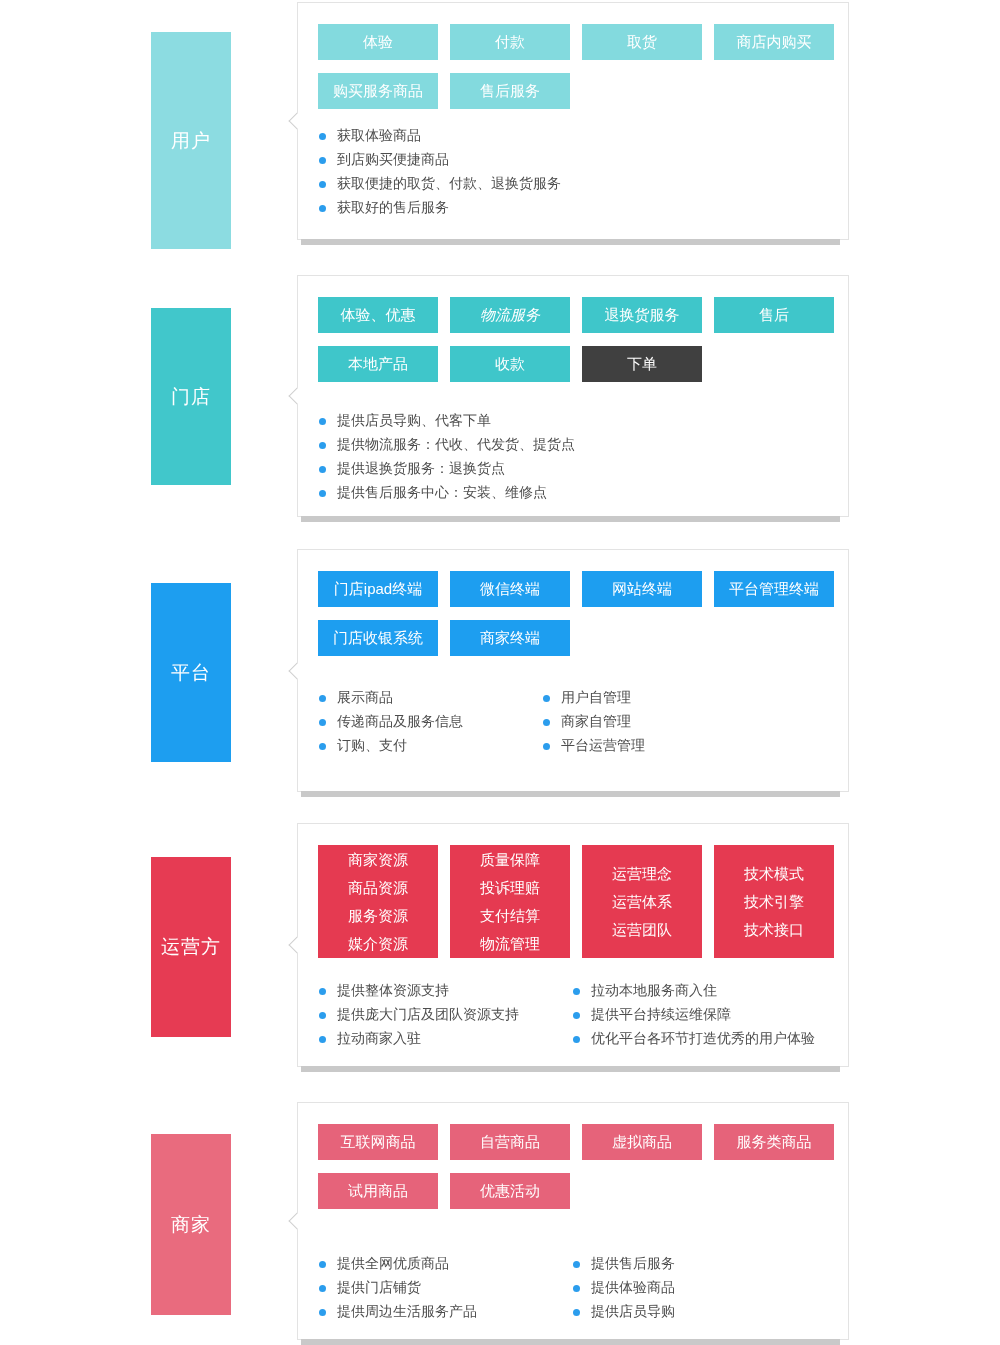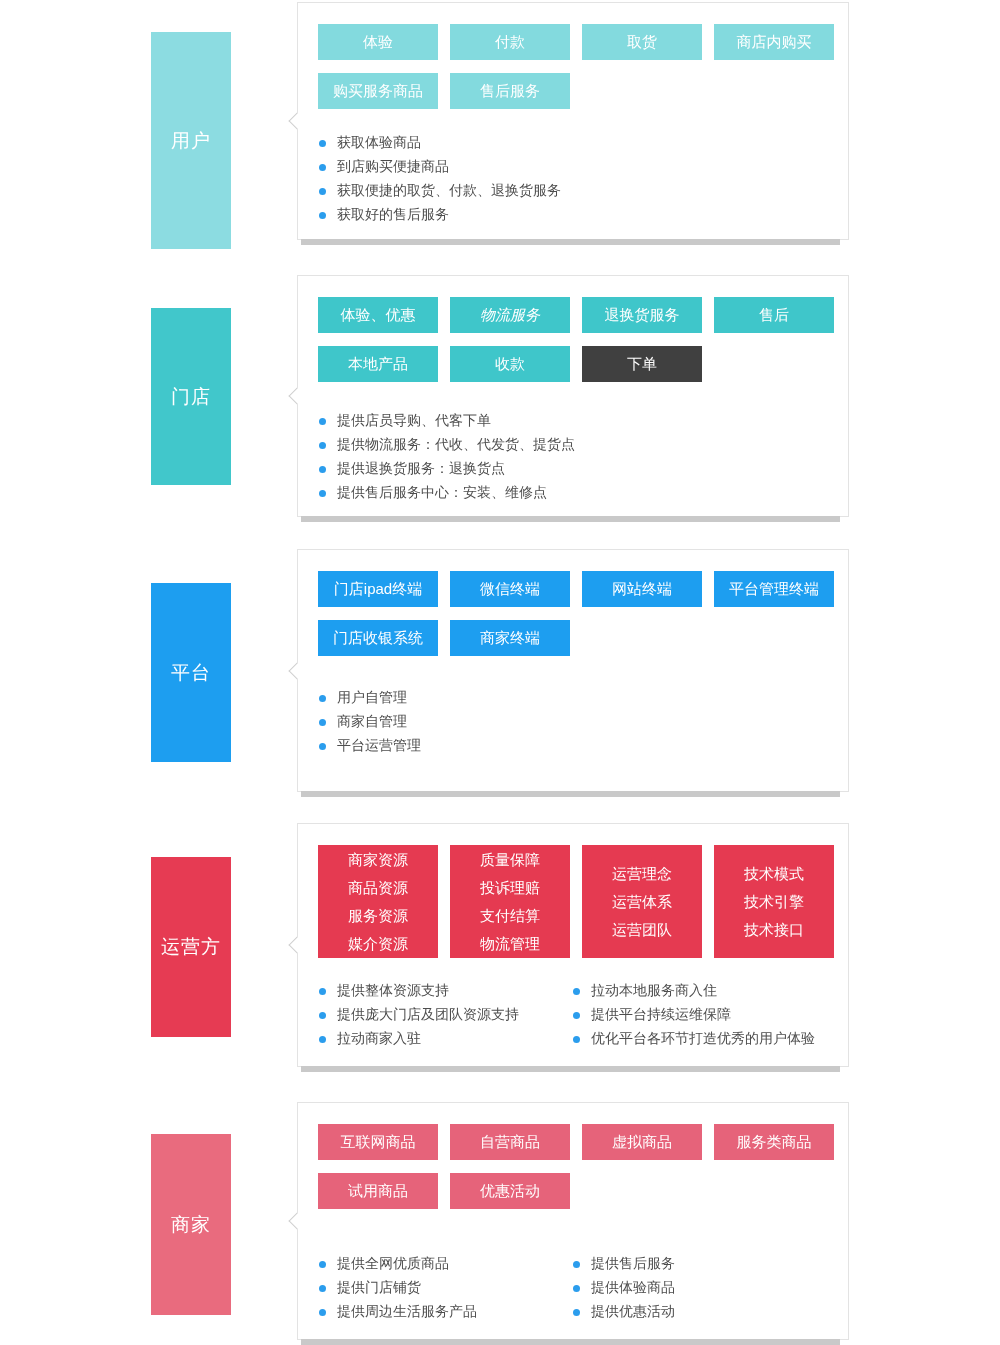--- a/index.html
+++ b/index.html
@@ -55,21 +55,21 @@
     color:#fff;font-size:15px;line-height:28px;white-space:pre-line;
   }
 
   
   .bullets{display:flex;}
   .col{list-style:none;margin:0;padding:0;}
   .col li{display:flex;align-items:center;height:24px;font-size:14px;color:#4d4d4d;white-space:nowrap;}
   .dot{width:7px;height:7px;border-radius:50%;background:#2b9ded;margin:0 11px 0 1px;flex:0 0 auto;}
   .cw224{width:224px}
   .cw254{width:254px}
-  .m1{margin-top:9px}
+  .m1{margin-top:2px}
   .m2{margin-top:14px}
   .m3{margin-top:17px}
   .m4{margin-top:8px}
   .m5{margin-top:30px}
 </style>
 </head>
 <body>
 
 <div class="label l1" style="background: rgb(140, 220, 225);">用户</div>
 <div class="panel p1">
@@ -143,20 +143,34 @@
   <span class="notch"></span>
   <div class="tags">
     <div class="tag" style="background: rgb(29, 158, 240);">门店ipad终端</div>
     <div class="tag" style="background: rgb(29, 158, 240);">微信终端</div>
     <div class="tag" style="background: rgb(29, 158, 240);">网站终端</div>
     <div class="tag" style="background: rgb(29, 158, 240);">平台管理终端</div>
     <div class="tag" style="background: rgb(29, 158, 240);">门店收银系统</div>
     <div class="tag" style="background: rgb(29, 158, 240);">商家终端</div>
   </div>
   <div class="bullets m3">
+    <ul class="col cw224">
+      <li>
+          <span class="dot"></span>
+          <span>展示商品</span>
+        </li>
+      <li>
+          <span class="dot"></span>
+          <span>传递商品及服务信息</span>
+        </li>
+      <li>
+          <span class="dot"></span>
+          <span>订购、支付</span>
+        </li>
+    </ul>
     <ul class="col">
       <li>
           <span class="dot"></span>
           <span>用户自管理</span>
         </li>
       <li>
           <span class="dot"></span>
           <span>商家自管理</span>
         </li>
       <li>
@@ -248,17 +262,17 @@
       <li>
           <span class="dot"></span>
           <span>提供售后服务</span>
         </li>
       <li>
           <span class="dot"></span>
           <span>提供体验商品</span>
         </li>
       <li>
           <span class="dot"></span>
-          <span>提供优惠活动</span>
+          <span>提供店员导购</span>
         </li>
     </ul>
   </div>
 </div>
 
 </body></html>

